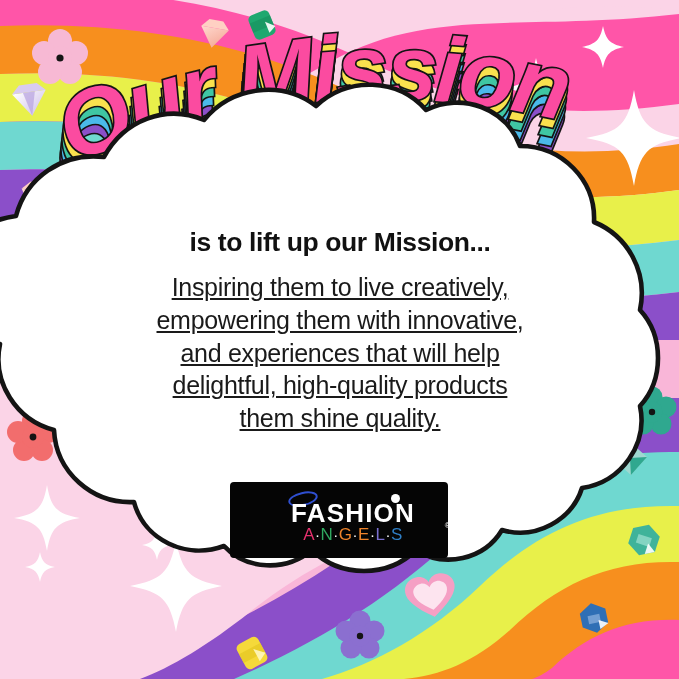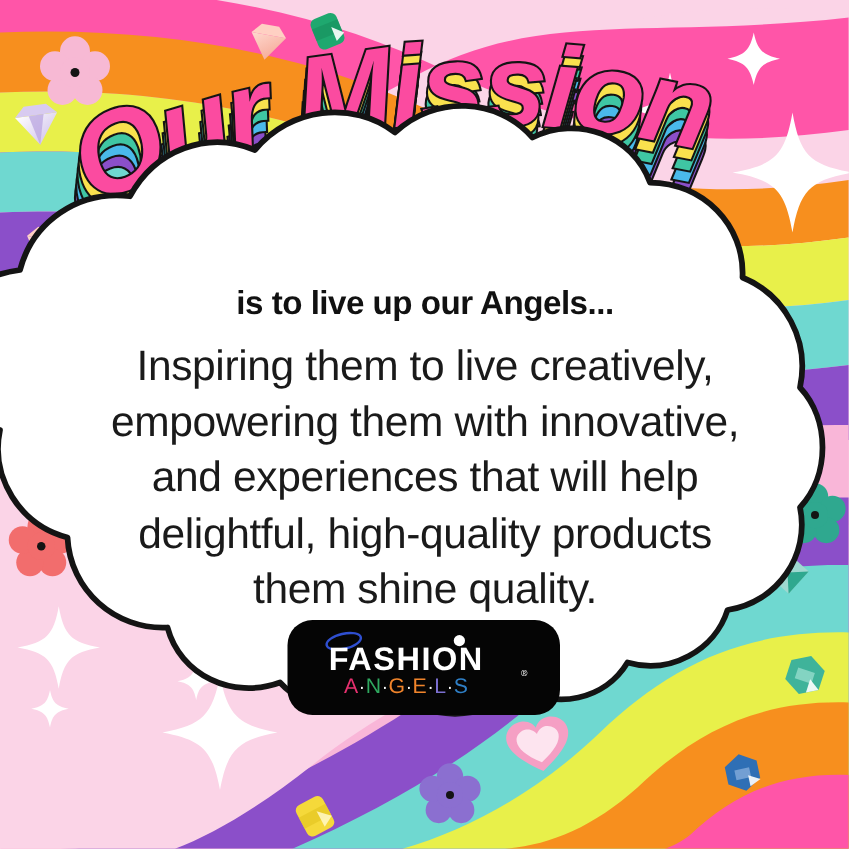--- a/index.html
+++ b/index.html
@@ -25,30 +25,30 @@
   #cloud-text{
     position:absolute;left:60px;top:228px;width:560px;
     text-align:center;color:#111111;
     pointer-events:none;
   }
   #headline{
     font-size:26.5px;font-weight:bold;letter-spacing:-0.4px;
     line-height:1.1;margin:0 0 14px 0;
   }
   #body-copy{
-    font-size:34px;font-weight:400;line-height:1.31;
-    letter-spacing:-0.3px;margin:7px;color:#1a1a1a;
+    font-size:25px;font-weight:400;line-height:1.31;
+    letter-spacing:-0.3px;margin:7px;color:#1a1a1a;text-decoration:underline;
   }
   #body-copy .ln{display:block;white-space:nowrap;}
 
   
   #logo{
-    position:absolute;left:230px;top:496px;width:218px;height:76px;
-    background:#050505;border-radius:20px;
-    display:flex;flex-direction:column;align-items:flex-start;justify-content:center;
+    position:absolute;left:230px;top:482px;width:218px;height:76px;
+    background:#050505;border-radius:4px;
+    display:flex;flex-direction:column;align-items:flex-end;justify-content:center;
   }
   #logo-inner{position:relative;width:190px;height:56px;}
   #logo-fashion{
     position:absolute;left:0;top:8px;width:190px;text-align:center;
     color:#ffffff;font-size:26px;font-weight:bold;letter-spacing:1.2px;
     line-height:1;
   }
   #logo-angels{
     position:absolute;left:0;top:34px;width:190px;text-align:center;
     font-size:17px;font-weight:normal;letter-spacing:0.5px;line-height:1;
@@ -267,21 +267,21 @@
       C 484 560 444 568 416 550
       C 388 578 340 578 312 550
       C 286 572 246 570 224 546
       C 186 560 144 540 134 502
       C 92 504 56 472 54 430
       C 16 420 -8 382 0 344
       C -38 336 -60 320 -60 300 Z" fill="#ffffff" stroke="#141414" stroke-width="4.6" stroke-linejoin="round"></path>
   </svg>
 
   <div id="cloud-text">
-    <div id="headline">is to live up our Angels...</div>
+    <div id="headline">is to lift up our Mission...</div>
     <div id="body-copy">
       <span class="ln">Inspiring them to live creatively,</span>
       <span class="ln">empowering them with innovative,</span>
       <span class="ln">and experiences that will help</span>
       <span class="ln">delightful, high-quality products</span>
       <span class="ln">them shine quality.</span>
     </div>
   </div>
 
   <div id="logo">

